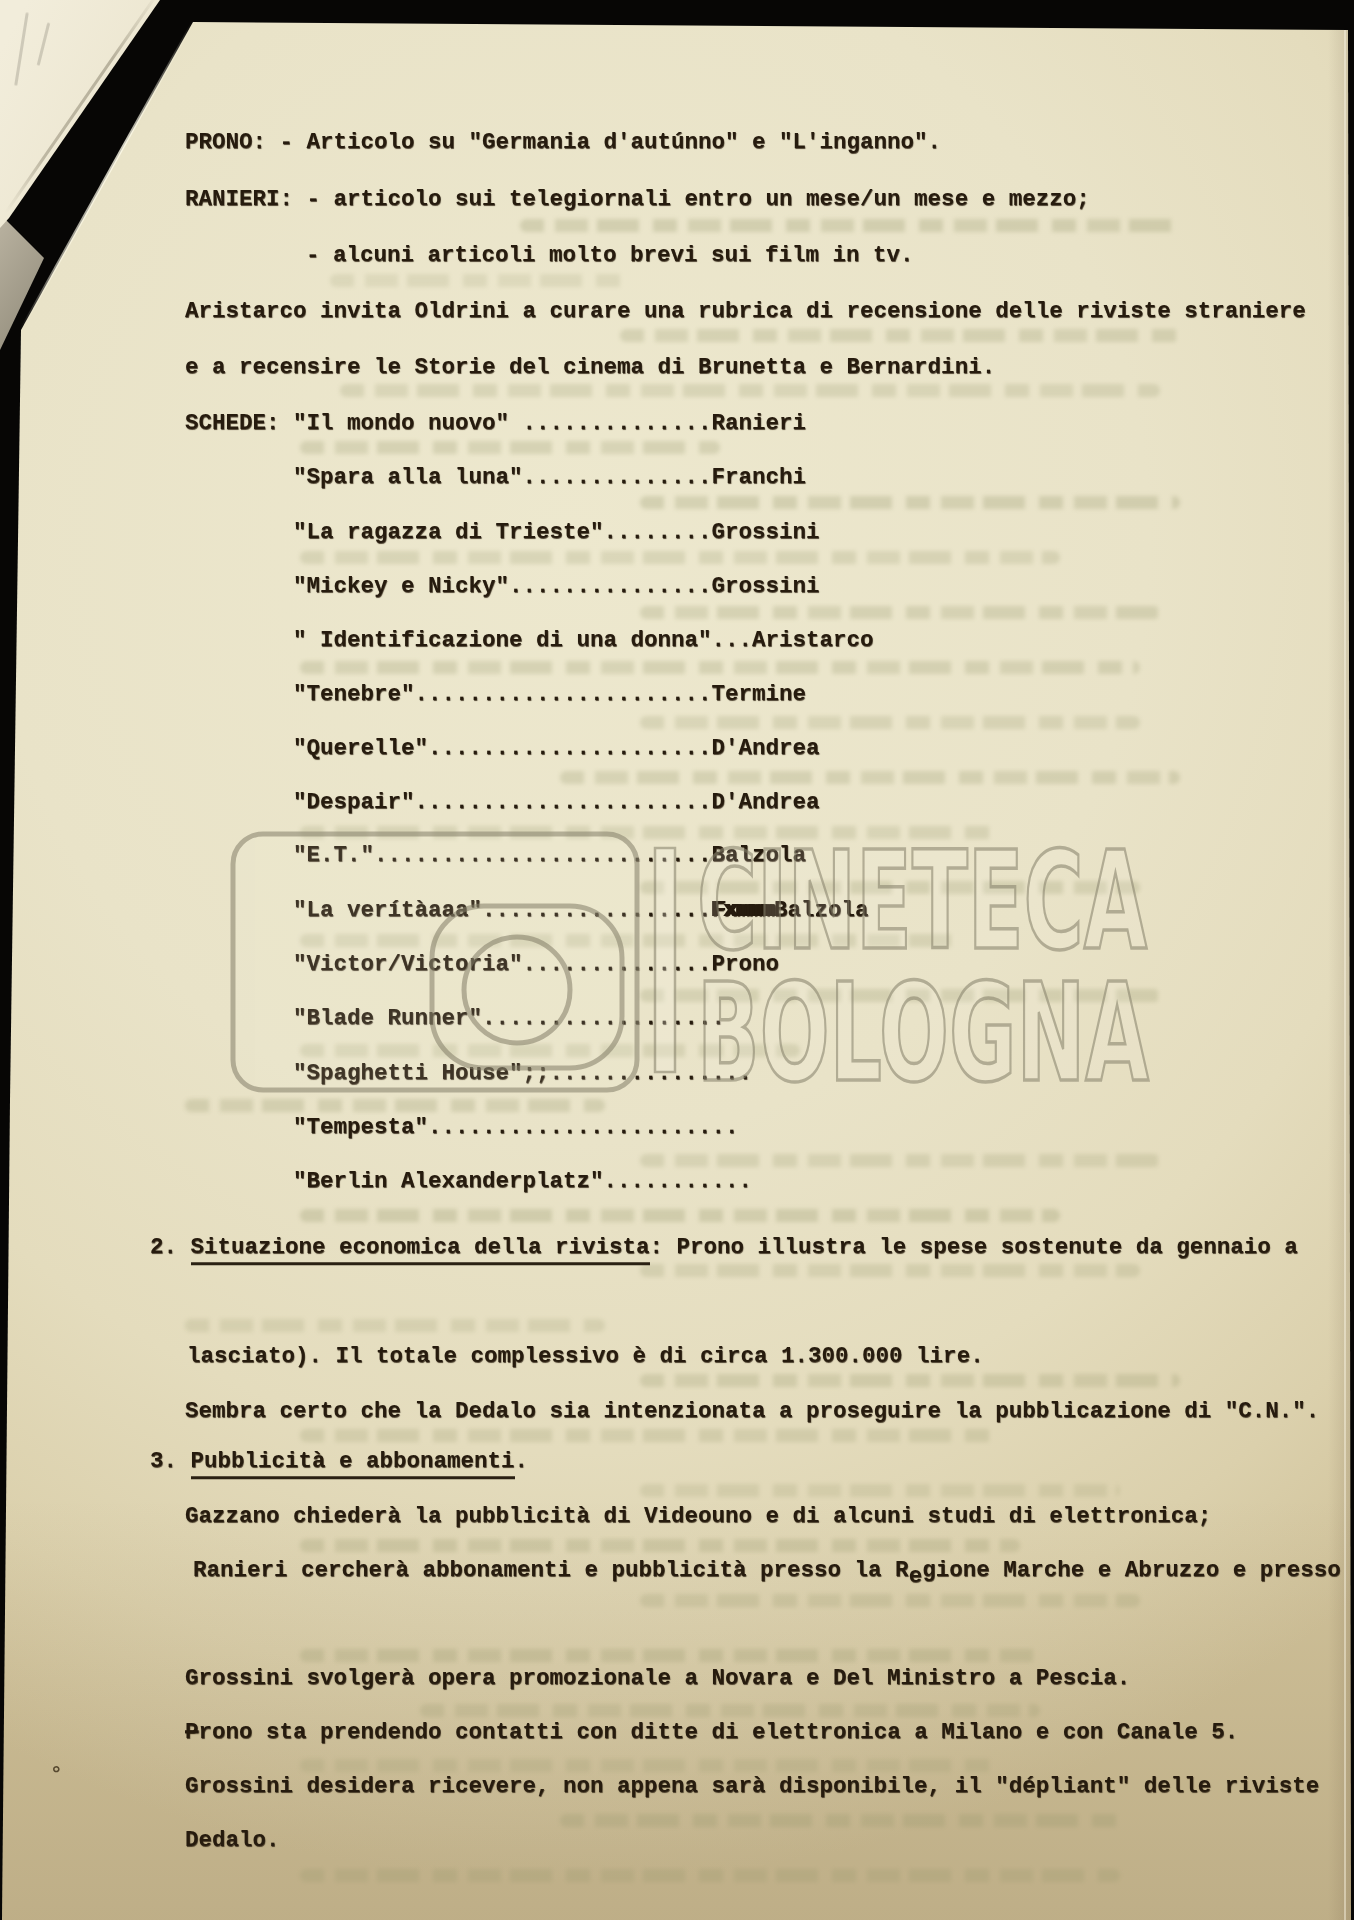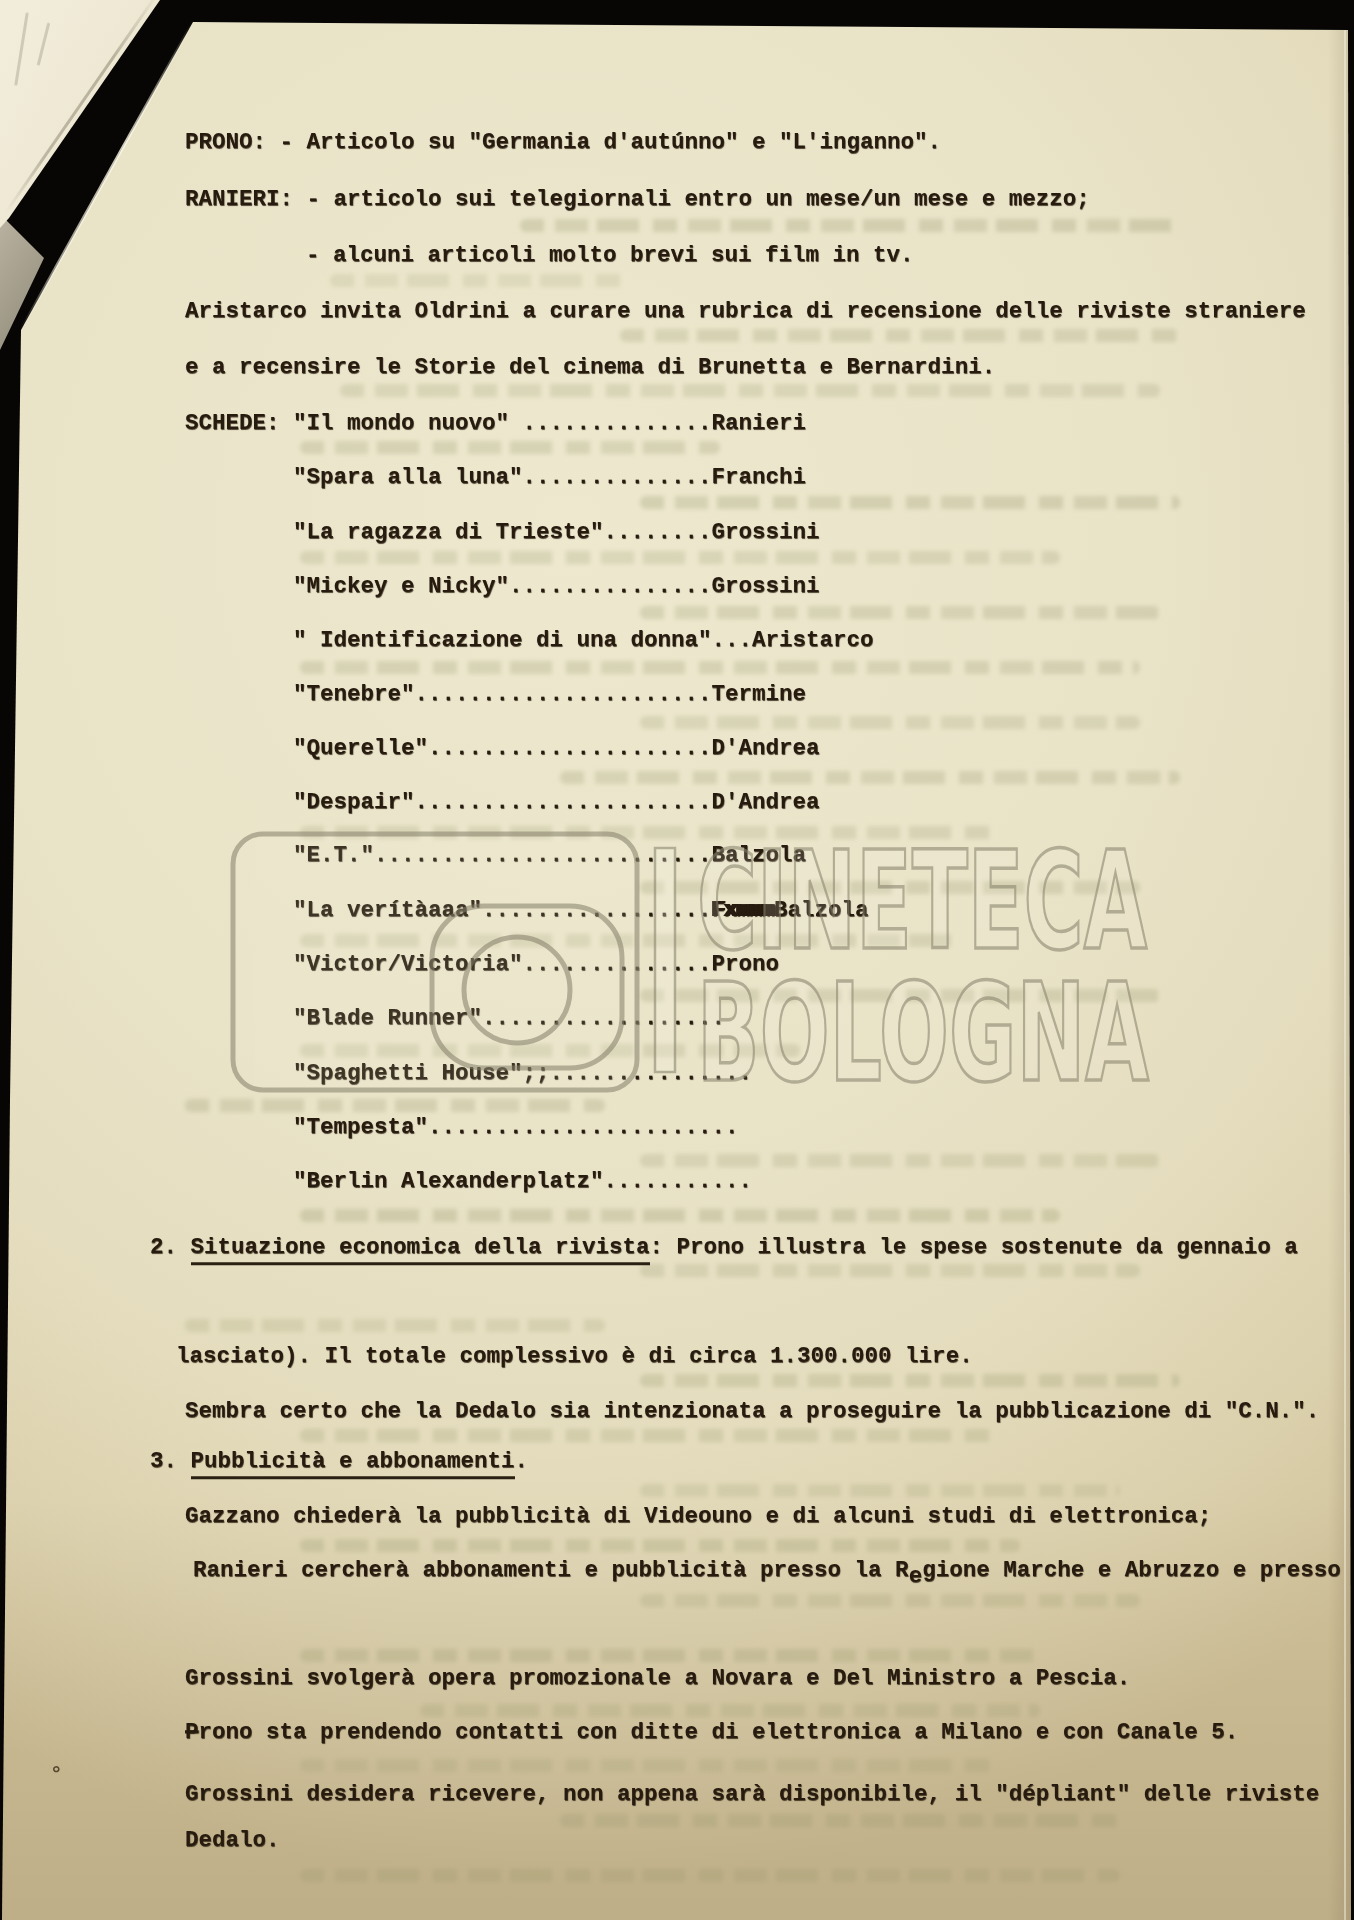--- a/index.html
+++ b/index.html
@@ -106,28 +106,28 @@
         <div class="line" style="left: 293px; top: 749px;"><span>"Querelle".....................D'Andrea</span></div>
         <div class="line" style="left: 293px; top: 803px;"><span>"Despair"......................D'Andrea</span></div>
         <div class="line" style="left: 293px; top: 856px;"><span>"E.T.".........................Balzola</span></div>
         <div class="line" style="left: 293px; top: 911px;"><span>"La verítàaaa".................</span><span class="overtype">Fxmmm</span><span>Balzola</span></div>
         <div class="line" style="left: 293px; top: 965px;"><span>"Victor/Victoria"..............Prono</span></div>
         <div class="line" style="left: 293px; top: 1019px;"><span>"Blade Runner"..................</span></div>
         <div class="line" style="left: 293px; top: 1074px;"><span>"Spaghetti House";;...............</span></div>
         <div class="line" style="left: 293px; top: 1128px;"><span>"Tempesta".......................</span></div>
         <div class="line" style="left: 293px; top: 1182px;"><span>"Berlin Alexanderplatz"...........</span></div>
         <div class="line" style="left: 150px; top: 1248px;"><span>2. </span><span class="underl">Situazione economica della rivista</span><span>: Prono illustra le spese sostenute da gennaio a</span></div>
-        <div class="line" style="left: 176px; top: 1357px;"><span>lasciato). Il totale complessivo è di circa 1.300.000 lire.</span></div>
+        <div class="line" style="left: 187px; top: 1357px;"><span>lasciato). Il totale complessivo è di circa 1.300.000 lire.</span></div>
         <div class="line" style="left: 185px; top: 1412px;"><span>Sembra certo che la Dedalo sia intenzionata a proseguire la pubblicazione di "C.N.".</span></div>
         <div class="line" style="left: 150px; top: 1462px;"><span>3. </span><span class="underl">Pubblicità e abbonamenti</span><span>.</span></div>
         <div class="line" style="left: 185px; top: 1517px;"><span>Gazzano chiederà la pubblicità di Videouno e di alcuni studi di elettronica;</span></div>
         <div class="line" style="left: 185px; top: 1571px; margin-left: 8px;"><span>Ranieri cercherà abbonamenti e pubblicità presso la R</span><span class="sub">e</span><span>gione Marche e Abruzzo e presso</span></div>
         <div class="line" style="left: 185px; top: 1679px;"><span>Grossini svolgerà opera promozionale a Novara e Del Ministro a Pescia.</span></div>
         <div class="line" style="left: 185px; top: 1733px;"><span class="struck">P</span><span>rono sta prendendo contatti con ditte di elettronica a Milano e con Canale 5.</span></div>
-        <div class="line" style="left: 185px; top: 1787px; margin-top: 8px;"><span>Grossini desidera ricevere, non appena sarà disponibile, il "dépliant" delle riviste</span></div>
+        <div class="line" style="left: 185px; top: 1787px;"><span>Grossini desidera ricevere, non appena sarà disponibile, il "dépliant" delle riviste</span></div>
         <div class="line" style="left: 185px; top: 1841px;"><span>Dedalo.</span></div>
       </div>
     <div class="deg-mark">°</div>
 
     <svg class="watermark" width="1354" height="1920" viewBox="0 0 1354 1920">
       <g stroke="#8d8872" fill="none" stroke-width="5">
         <rect x="233" y="834" width="404" height="256" rx="30" fill="rgba(242,238,222,0.20)"></rect>
         <rect x="432" y="906" width="190" height="162" rx="52"></rect>
         <circle cx="517" cy="990" r="53"></circle>
       </g>

